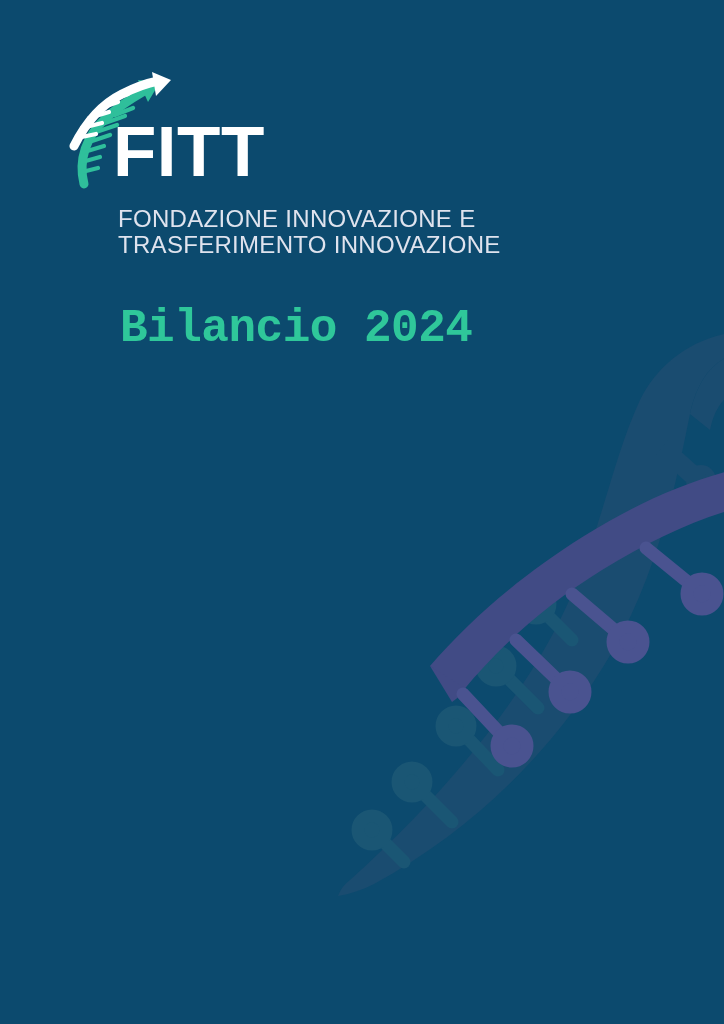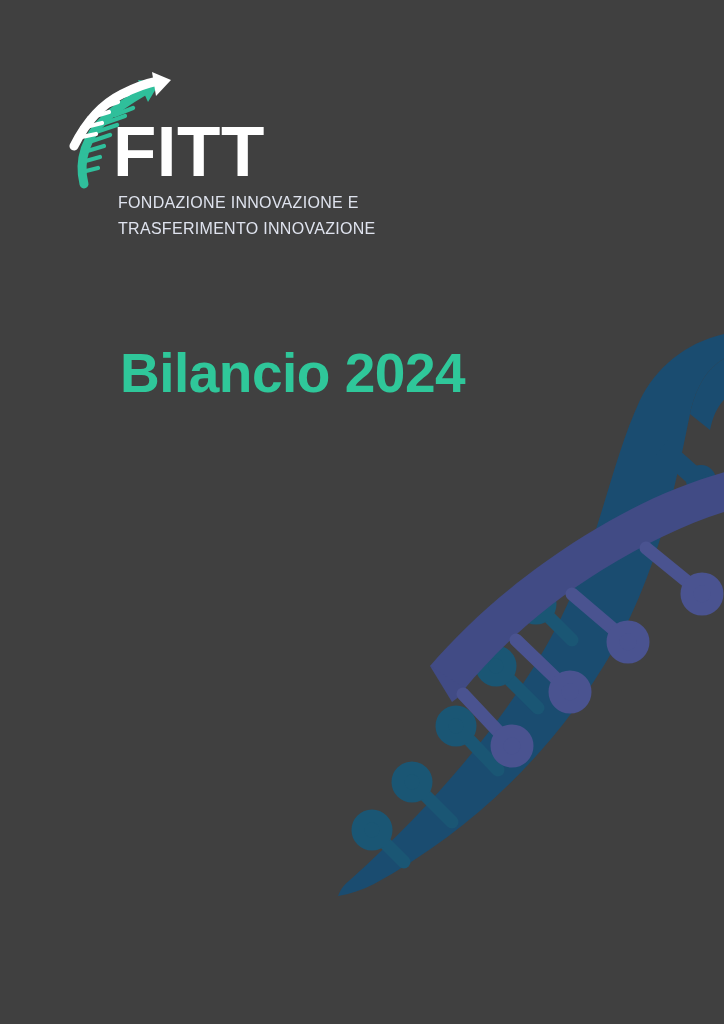--- a/index.html
+++ b/index.html
@@ -10,21 +10,21 @@
   }
   body {
     font-family: "Liberation Sans", sans-serif;
   }
 
   .page {
     position: relative;
     width: 724px;
     height: 1024px;
     overflow: hidden;
-    background: #404040;
+    background: #0c4a6e;
   }
 
   
   .bg-dna {
     position: absolute;
     left: 0;
     top: 0;
     width: 724px;
     height: 1024px;
     pointer-events: none;
@@ -58,44 +58,43 @@
     font-size: 71px;
     line-height: 71px;
     font-weight: bold;
     color: #ffffff;
     letter-spacing: 0.5px;
     font-family: "Liberation Sans", sans-serif;
     white-space: nowrap;
   }
 
   .logo-tagline {
-    margin-top: 0px;
+    margin-top: 16px;
     padding-left: 50px;
     color: #dfe3ee;
-    font-size: 16px;
+    font-size: 24px;
     line-height: 25.5px;
     letter-spacing: 0.3px;
     font-family: "Liberation Sans", sans-serif;
     white-space: nowrap;
   }
   .logo-tagline .line { display: block; }
 
   
   .doc-title {
     position: absolute;
     left: 120px;
     top: 303px;
     color: #2fc79a;
-    font-size: 55px;
+    font-size: 46px;
     line-height: 52px;
     font-weight: bold;
     letter-spacing: -0.5px;
-    font-family: Liberation Sans, sans-serif;
+    font-family: Liberation Mono, monospace;
     white-space: nowrap;
-    margin-top: 44px;
   }
 </style>
 </head>
 <body>
 
 <div class="page">
 
   <svg class="bg-dna" viewBox="0 0 724 1024" xmlns="http://www.w3.org/2000/svg" aria-hidden="true">
     <defs>
       <clipPath id="pageClip">

